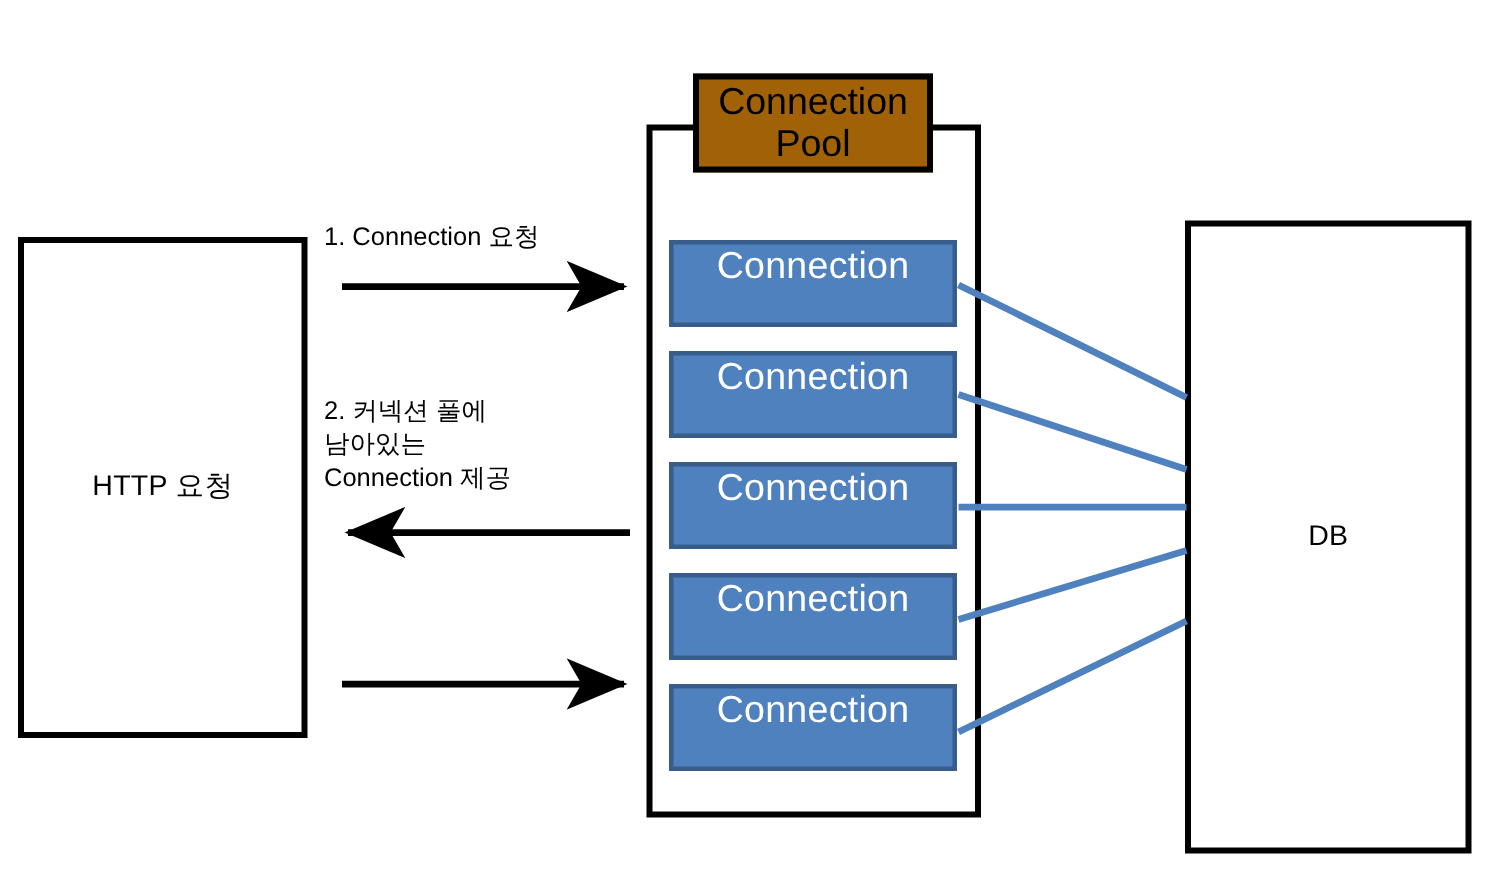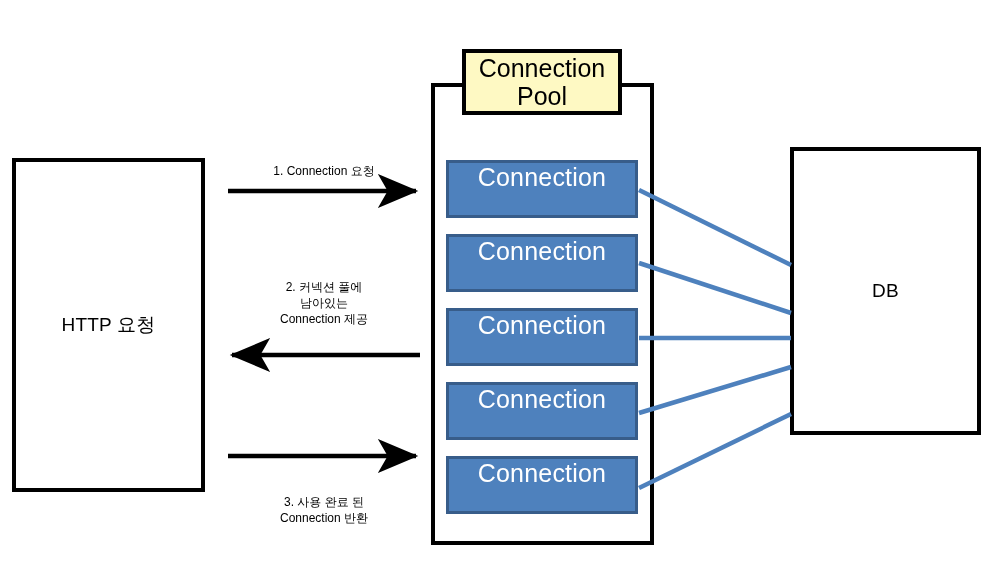--- a/index.html
+++ b/index.html
@@ -39,42 +39,42 @@
     left: 12px;
     top: 158px;
     width: 193px;
     height: 334px;
   }
   
   #db-box {
     left: 790px;
     top: 147px;
     width: 191px;
-    height: 288px;
+    height: 422px;
   }
   
   #pool-box {
     position: absolute;
     left: 431px;
     top: 83px;
     width: 223px;
     height: 462px;
     box-sizing: border-box;
     background: transparent;
     border: 4px solid #000000;
   }
   
   #pool-header {
     position: absolute;
     left: 462px;
     top: 49px;
     width: 160px;
     height: 66px;
     box-sizing: border-box;
-    background: #fef9c3;
+    background: #a16207;
     border: 4px solid #000000;
     display: flex;
     align-items: center;
     justify-content: center;
     z-index: 5;
   }
   #pool-header .box-label {
     font-size: 25px;
     line-height: 1.12;
     text-align: center;
@@ -95,27 +95,25 @@
     z-index: 4;
   }
   .conn-box .conn-label {
     font-size: 25px;
     color: #ffffff;
     letter-spacing: 0.2px;
   }
   
   .arrow-label {
     position: absolute;
-    text-align: center;
-    font-size: 12px;
+    font-size: 17px;
     color: #000000;
     line-height: 1.32;
     white-space: pre-line;
     z-index: 3;
-    margin-top: 17px;
   }
   #label-1 { left: 216px; top: 147px; width: 216px; }
   #label-2 { left: 216px; top: 263px; width: 216px; }
   #label-3 { left: 216px; top: 478px; width: 216px; }
 
   
   #overlay {
     position: absolute;
     left: 0;
     top: 0;
@@ -158,22 +156,20 @@
   </div>
 
   <div class="plain-box" id="db-box">
     <span class="box-label">DB</span>
   </div>
 
   <div class="arrow-label" id="label-1">1. Connection 요청</div>
   <div class="arrow-label" id="label-2">2. 커넥션 풀에
 남아있는
 Connection 제공</div>
-  <div class="arrow-label" id="label-3">3. 사용 완료 된
-Connection 반환</div>
 
   <svg id="overlay" viewBox="0 0 1003 586">
     <defs>
       <marker id="arrow-right" markerWidth="10" markerHeight="10" refX="8.5" refY="4" orient="auto" markerUnits="strokeWidth">
         <path d="M0,0.2 L9,4 L0,7.8 L2.2,4 Z" fill="#000000"></path>
       </marker>
       <marker id="arrow-left" markerWidth="10" markerHeight="10" refX="8.5" refY="4" orient="auto" markerUnits="strokeWidth">
         <path d="M0,0.2 L9,4 L0,7.8 L2.2,4 Z" fill="#000000"></path>
       </marker>
     </defs>

